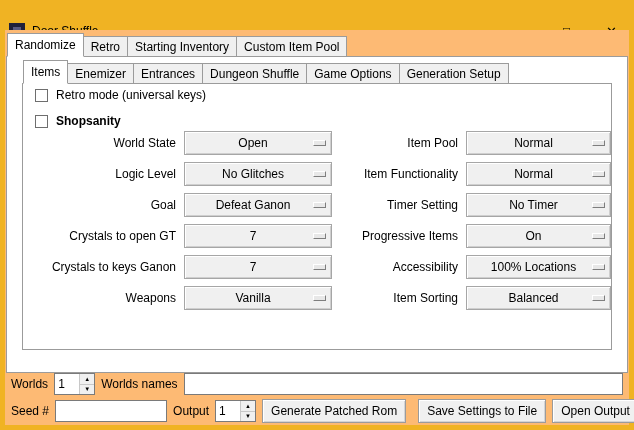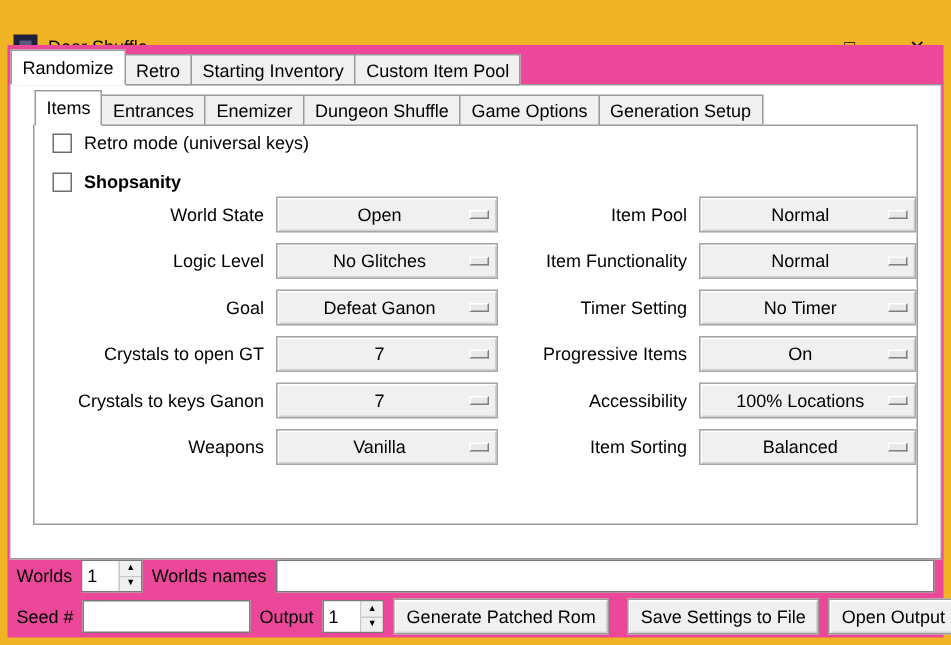--- a/index.html
+++ b/index.html
@@ -32,21 +32,21 @@
     width: 45px; height: 30px; display: flex; align-items: center; justify-content: center;
     font-size: 12px; line-height: 1; cursor: default;
   }
   .win-btn.minimize { font-size: 13px; }
   .win-btn.maximize { font-size: 12px; }
   .win-btn.close { font-size: 13px; }
 
   
   .client {
     position: absolute; left: 5px; right: 5px; top: 30px; bottom: 5px;
-    background: #ec4899;
+    background: #fdba74;
   }
 
   
   .tabbar {
     position: absolute; display: flex; align-items: flex-end; height: 24px; z-index: 3;
   }
   .tabbar-top  { left: 2px;  top: 3px; }
   .tabbar-sub  { left: 18px; top: 30px; }
   .tab {
     height: 21px; padding: 0 7px; display: flex; align-items: center;
@@ -160,22 +160,22 @@
 
     <div class="tabbar tabbar-top">
       <div class="tab selected">Randomize</div>
       <div class="tab">Retro</div>
       <div class="tab">Starting Inventory</div>
       <div class="tab">Custom Item Pool</div>
     </div>
 
     <div class="tabbar tabbar-sub">
       <div class="tab selected">Items</div>
+      <div class="tab">Enemizer</div>
       <div class="tab">Entrances</div>
-      <div class="tab">Enemizer</div>
       <div class="tab">Dungeon Shuffle</div>
       <div class="tab">Game Options</div>
       <div class="tab">Generation Setup</div>
     </div>
 
     <div class="checkrow r1">
       <div class="checkbox"></div>
       <span>Retro mode (universal keys)</span>
     </div>
     <div class="checkrow r2">

